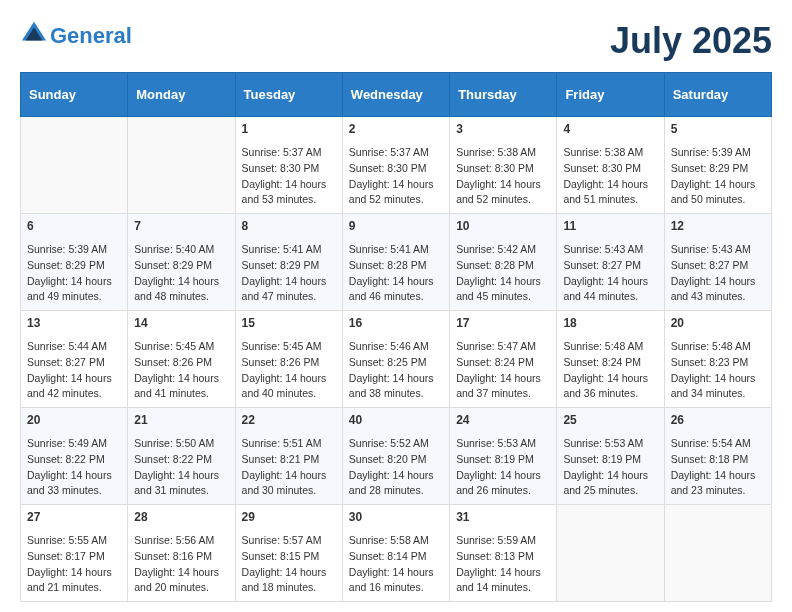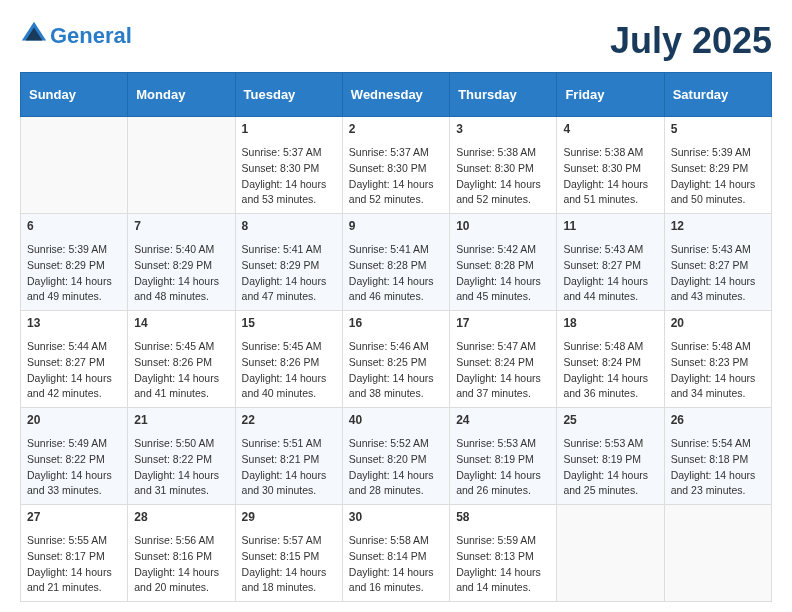--- a/index.html
+++ b/index.html
@@ -247,20 +247,20 @@
         </td>
         <td>
           <span class="day-num">29</span>
           <div class="day-info">Sunrise: 5:57 AM<br>Sunset: 8:15 PM<br>Daylight: 14 hours and 18 minutes.</div>
         </td>
         <td>
           <span class="day-num">30</span>
           <div class="day-info">Sunrise: 5:58 AM<br>Sunset: 8:14 PM<br>Daylight: 14 hours and 16 minutes.</div>
         </td>
         <td>
-          <span class="day-num">58</span>
+          <span class="day-num">31</span>
           <div class="day-info">Sunrise: 5:59 AM<br>Sunset: 8:13 PM<br>Daylight: 14 hours and 14 minutes.</div>
         </td>
         <td class="empty-cell"></td>
         <td class="empty-cell"></td>
       </tr>
     </tbody>
 </table>
 
 </body></html>

